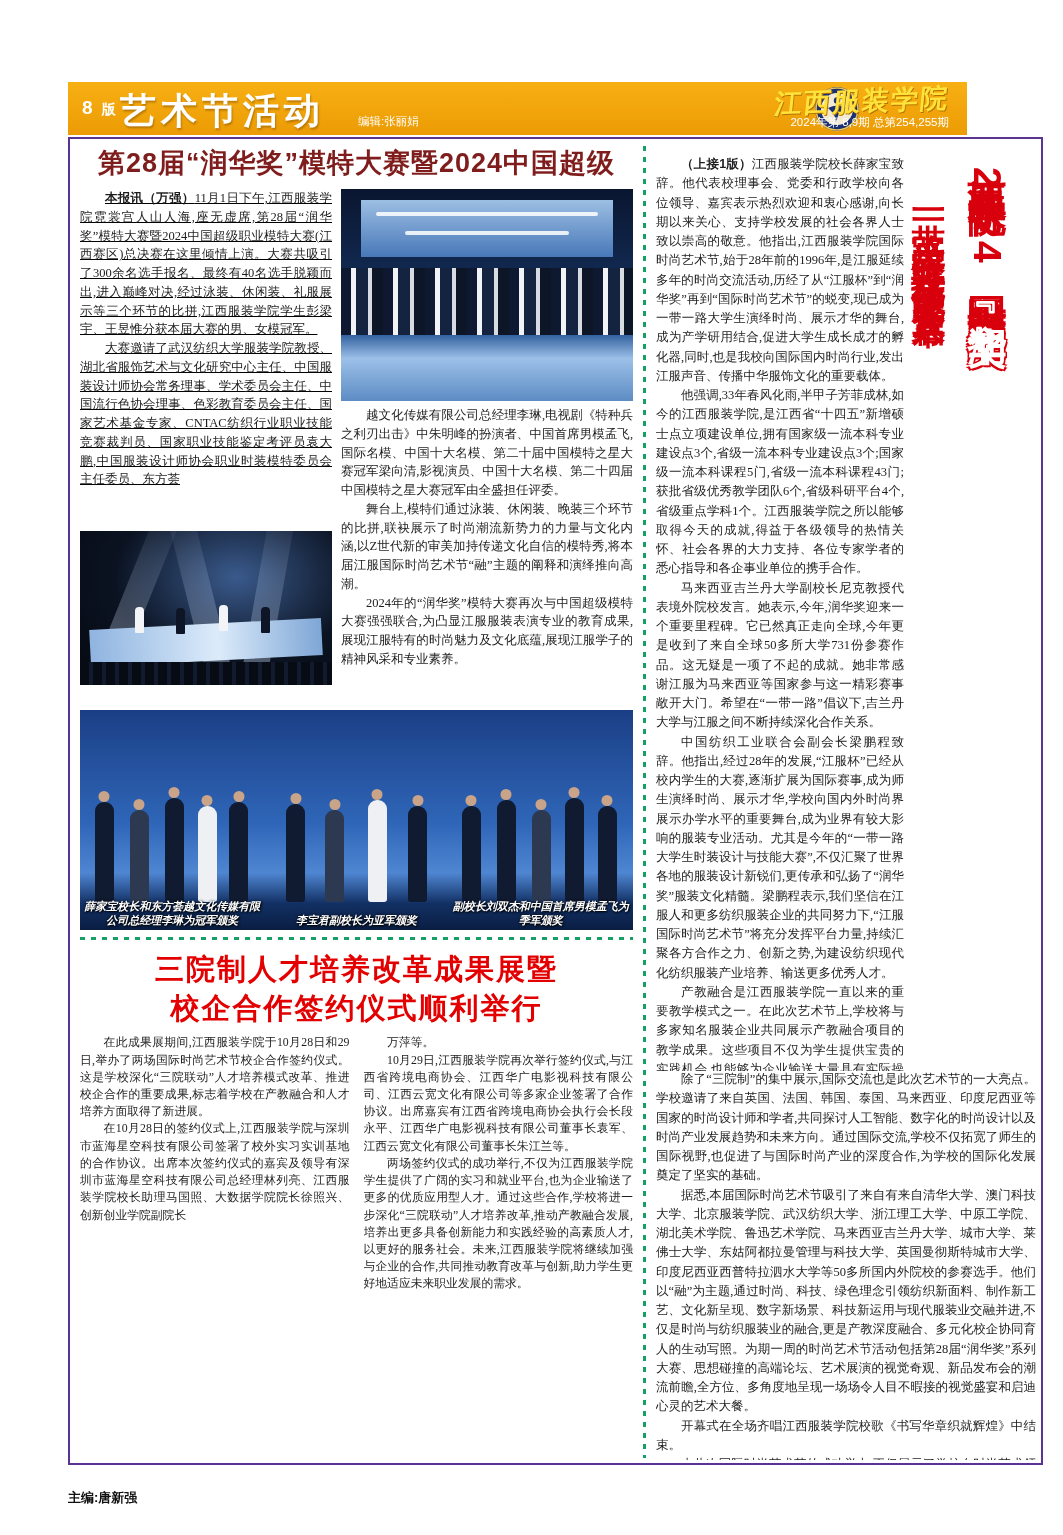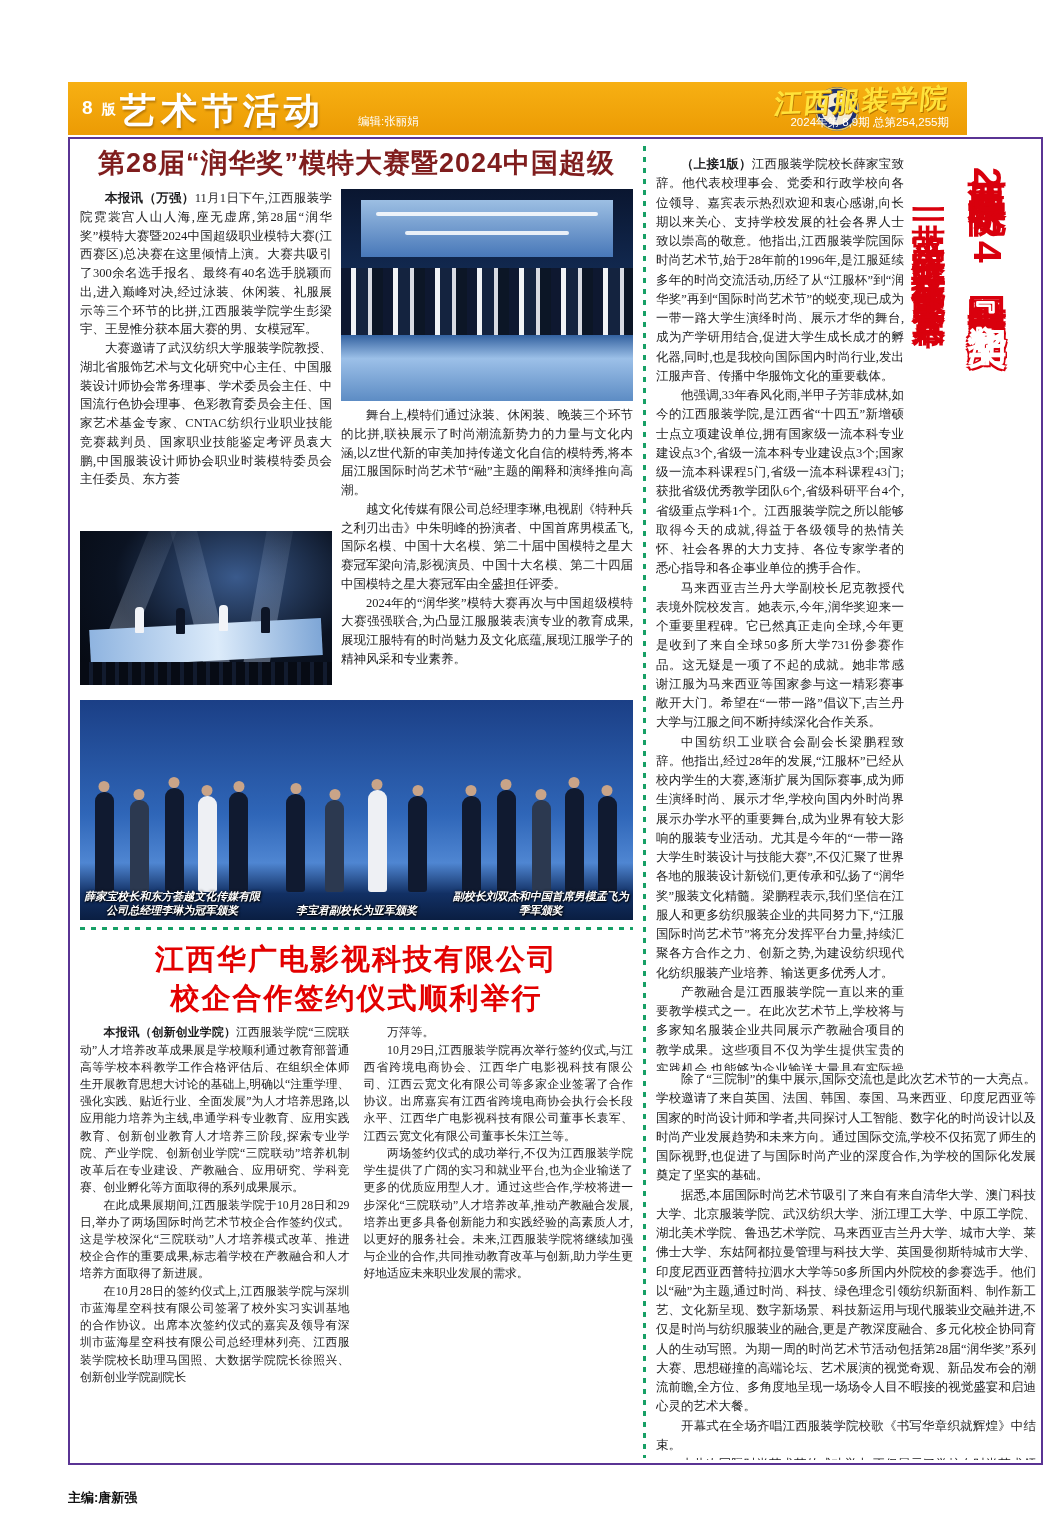--- a/index.html
+++ b/index.html
@@ -29,25 +29,25 @@
 
   
   .left-sec{left:80px;top:146px;width:553px;}
   .t1{font-family:"Liberation Sans","DejaVu Sans",sans-serif;font-weight:800;color:#7f1d1d;
       font-size:27px;line-height:1.3;text-align:center;letter-spacing:1px;}
   .t2{font-family:"Liberation Sans","DejaVu Sans",sans-serif;font-weight:900;color:#e30000;
       font-size:29px;line-height:1.35;text-align:center;letter-spacing:2px;margin-top:10px;}
   .row1{display:flex;height:503px;margin-top:8px;}
   .subL{width:252px;flex:none;display:flex;flex-direction:column;}
   .subR{flex:1;margin-left:9px;display:flex;flex-direction:column;}
-  .txtA{height:336px;overflow:hidden;}
+  .txtA{height:336px;overflow:hidden;text-decoration:underline;}
   .txtB{flex:1;overflow:hidden;margin-top:5px;}
   p.para{margin:0;font-size:12.5px;line-height:1.5;text-align:justify;text-indent:2em;color:#1d1d1f;}
   .lead{font-weight:700;font-family:"Liberation Sans",sans-serif;}
-  .photos-row{display:flex;margin-top:8px;height:220px;}
+  .photos-row{display:flex;margin-top:18px;height:220px;}
   .photos-row .ph{flex:1;position:relative;overflow:hidden;}
   .caption{position:absolute;bottom:3px;left:0;width:100%;padding:0 3px;box-sizing:border-box;
     text-align:center;color:#fff;font-weight:700;font-style:italic;font-size:11px;line-height:1.3;
     text-shadow:0 0 3px #000,1px 1px 2px #000;}
   .art2cols{display:flex;gap:14px;height:380px;overflow:hidden;margin-top:6px;}
   .art2cols .col{flex:1;overflow:hidden;}
   .art2cols p.para{font-size:11.8px;line-height:1.46;}
 
   
   .photoA{height:212px;position:relative;overflow:hidden;
@@ -140,22 +140,22 @@
       </div>
       <div class="subR">
         <div class="photoA">
           <div class="screen"></div>
           <div class="sline" style="top:11%;"></div>
           <div class="sline" style="top:20%;left:22%;width:56%;"></div>
           <div class="crowd"></div>
         </div>
         <div class="txtB">
           <div>
+              <p class="para">越文化传媒有限公司总经理李琳,电视剧《特种兵之利刃出击》中朱明峰的扮演者、中国首席男模孟飞,国际名模、中国十大名模、第二十届中国模特之星大赛冠军梁向清,影视演员、中国十大名模、第二十四届中国模特之星大赛冠军由全盛担任评委。</p>
               <p class="para">舞台上,模特们通过泳装、休闲装、晚装三个环节的比拼,联袂展示了时尚潮流新势力的力量与文化内涵,以Z世代新的审美加持传递文化自信的模特秀,将本届江服国际时尚艺术节“融”主题的阐释和演绎推向高潮。</p>
-              <p class="para">越文化传媒有限公司总经理李琳,电视剧《特种兵之利刃出击》中朱明峰的扮演者、中国首席男模孟飞,国际名模、中国十大名模、第二十届中国模特之星大赛冠军梁向清,影视演员、中国十大名模、第二十四届中国模特之星大赛冠军由全盛担任评委。</p>
               <p class="para">2024年的“润华奖”模特大赛再次与中国超级模特大赛强强联合,为凸显江服服装表演专业的教育成果,展现江服特有的时尚魅力及文化底蕴,展现江服学子的精神风采和专业素养。</p>
             </div>
         </div>
       </div>
     </div>
 
     <div class="photos-row">
       <div class="ph photoC">
         <span class="fig" style="left:8%;height:100px;"></span>
         <span class="fig grey" style="left:27%;height:92px;"></span>
@@ -177,26 +177,25 @@
         <span class="fig grey" style="left:45%;height:92px;"></span>
         <span class="fig" style="left:63%;height:104px;"></span>
         <span class="fig" style="left:81%;height:96px;"></span>
         <div class="caption">副校长刘双杰和中国首席男模孟飞为季军颁奖</div>
       </div>
     </div>
 
     <div class="hdiv"></div>
 
     <div class="t2">
-      <div>江西华广电影视科技有限公司</div>
+      <div>三院制人才培养改革成果展暨</div>
       <div>校企合作签约仪式顺利举行</div>
     </div>
     <div class="art2cols">
       <div class="col">
-        <p class="para"><span class="lead">本报讯（创新创业学院）</span><span>江西服装学院“三院联动”人才培养改革成果展是学校顺利通过教育部普通高等学校本科教学工作合格评估后、在组织全体师生开展教育思想大讨论的基础上,明确以“注重学理、强化实践、贴近行业、全面发展”为人才培养思路,以应用能力培养为主线,串通学科专业教育、应用实践教育、创新创业教育人才培养三阶段,探索专业学院、产业学院、创新创业学院“三院联动”培养机制改革后在专业建设、产教融合、应用研究、学科竞赛、创业孵化等方面取得的系列成果展示。</span></p>
         <div>
             <p class="para">在此成果展期间,江西服装学院于10月28日和29日,举办了两场国际时尚艺术节校企合作签约仪式。这是学校深化“三院联动”人才培养模式改革、推进校企合作的重要成果,标志着学校在产教融合和人才培养方面取得了新进展。</p>
             <p class="para">在10月28日的签约仪式上,江西服装学院与深圳市蓝海星空科技有限公司签署了校外实习实训基地的合作协议。出席本次签约仪式的嘉宾及领导有深圳市蓝海星空科技有限公司总经理林列亮、江西服装学院校长助理马国照、大数据学院院长徐照兴、创新创业学院副院长</p>
           </div>
       </div>
       <div class="col">
         <div>
             <p class="para">万萍等。</p>
             <p class="para">10月29日,江西服装学院再次举行签约仪式,与江西省跨境电商协会、江西华广电影视科技有限公司、江西云宽文化有限公司等多家企业签署了合作协议。出席嘉宾有江西省跨境电商协会执行会长段永平、江西华广电影视科技有限公司董事长袁军、江西云宽文化有限公司董事长朱江兰等。</p>
             <p class="para">两场签约仪式的成功举行,不仅为江西服装学院学生提供了广阔的实习和就业平台,也为企业输送了更多的优质应用型人才。通过这些合作,学校将进一步深化“三院联动”人才培养改革,推动产教融合发展,培养出更多具备创新能力和实践经验的高素质人才,以更好的服务社会。未来,江西服装学院将继续加强与企业的合作,共同推动教育改革与创新,助力学生更好地适应未来职业发展的需求。</p>

